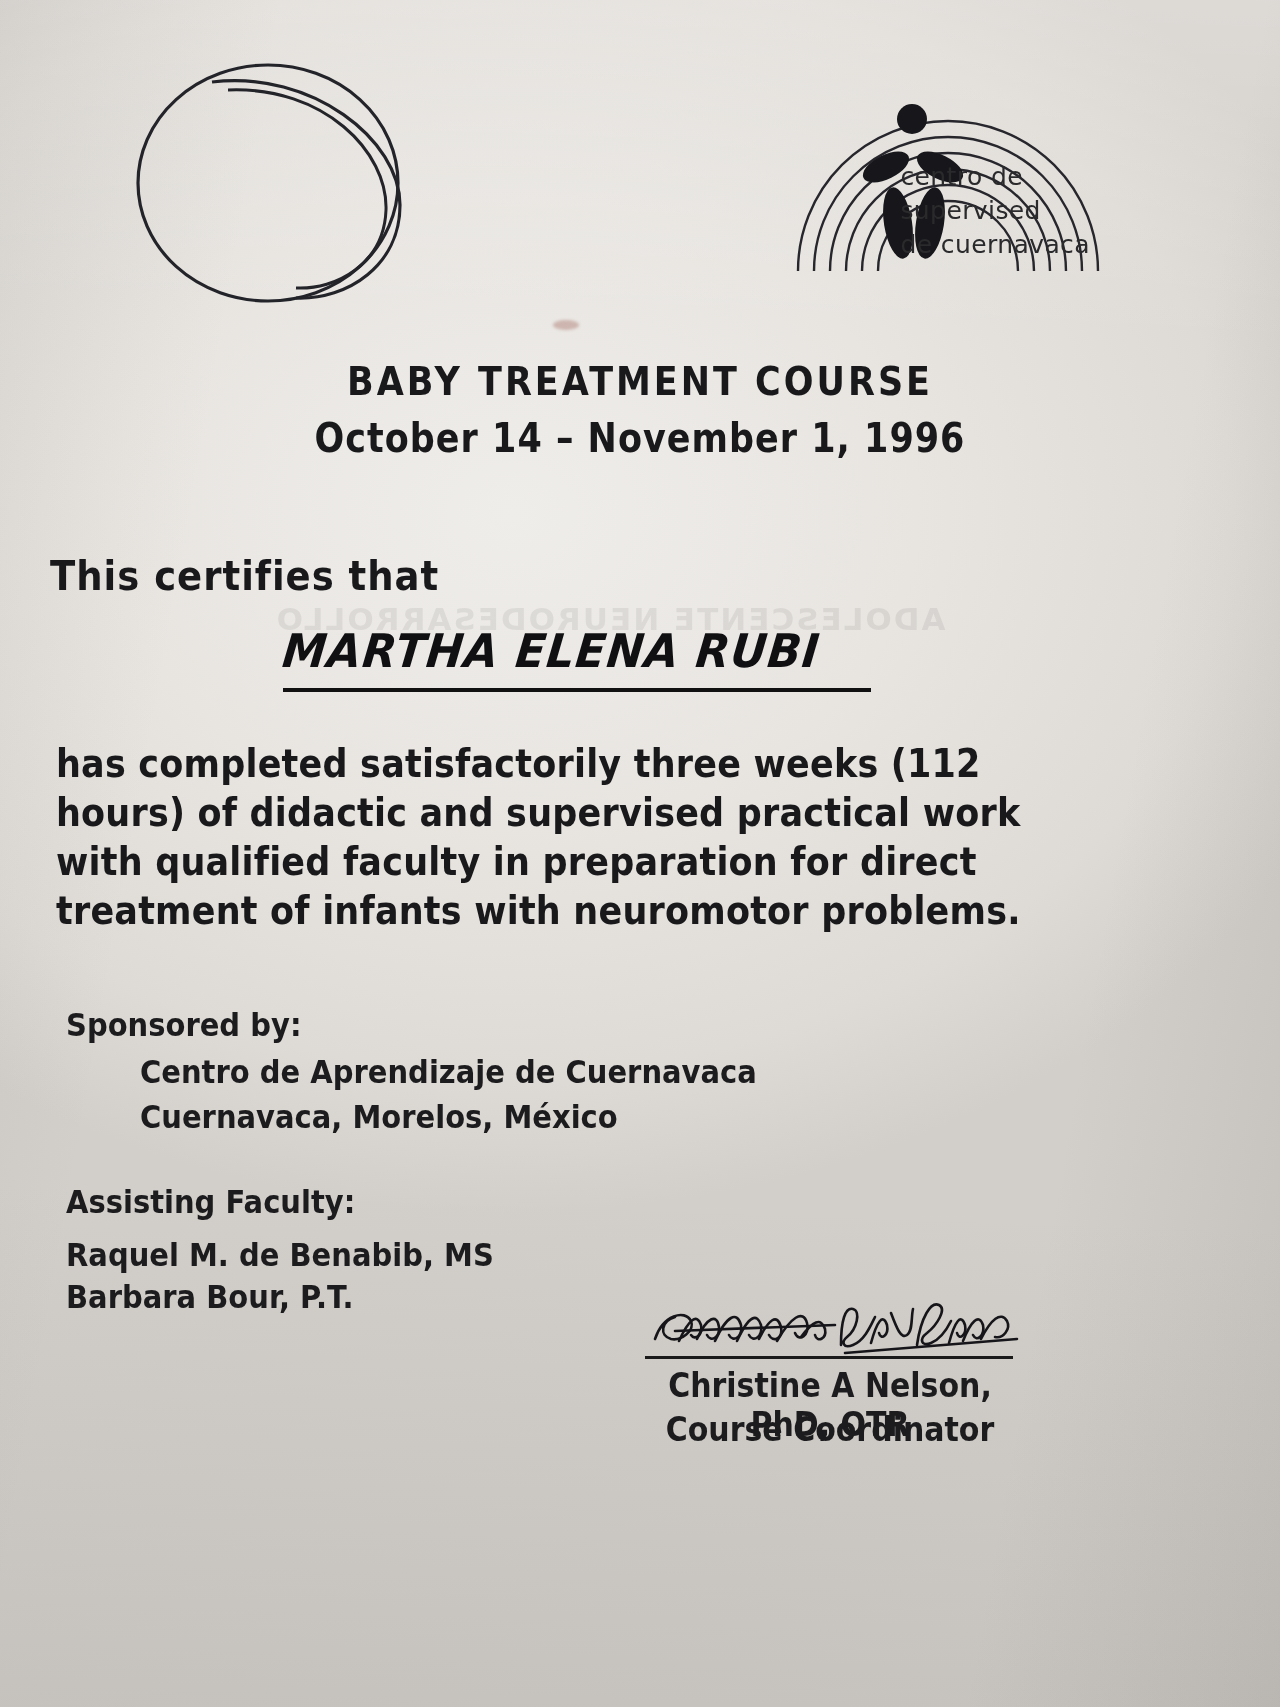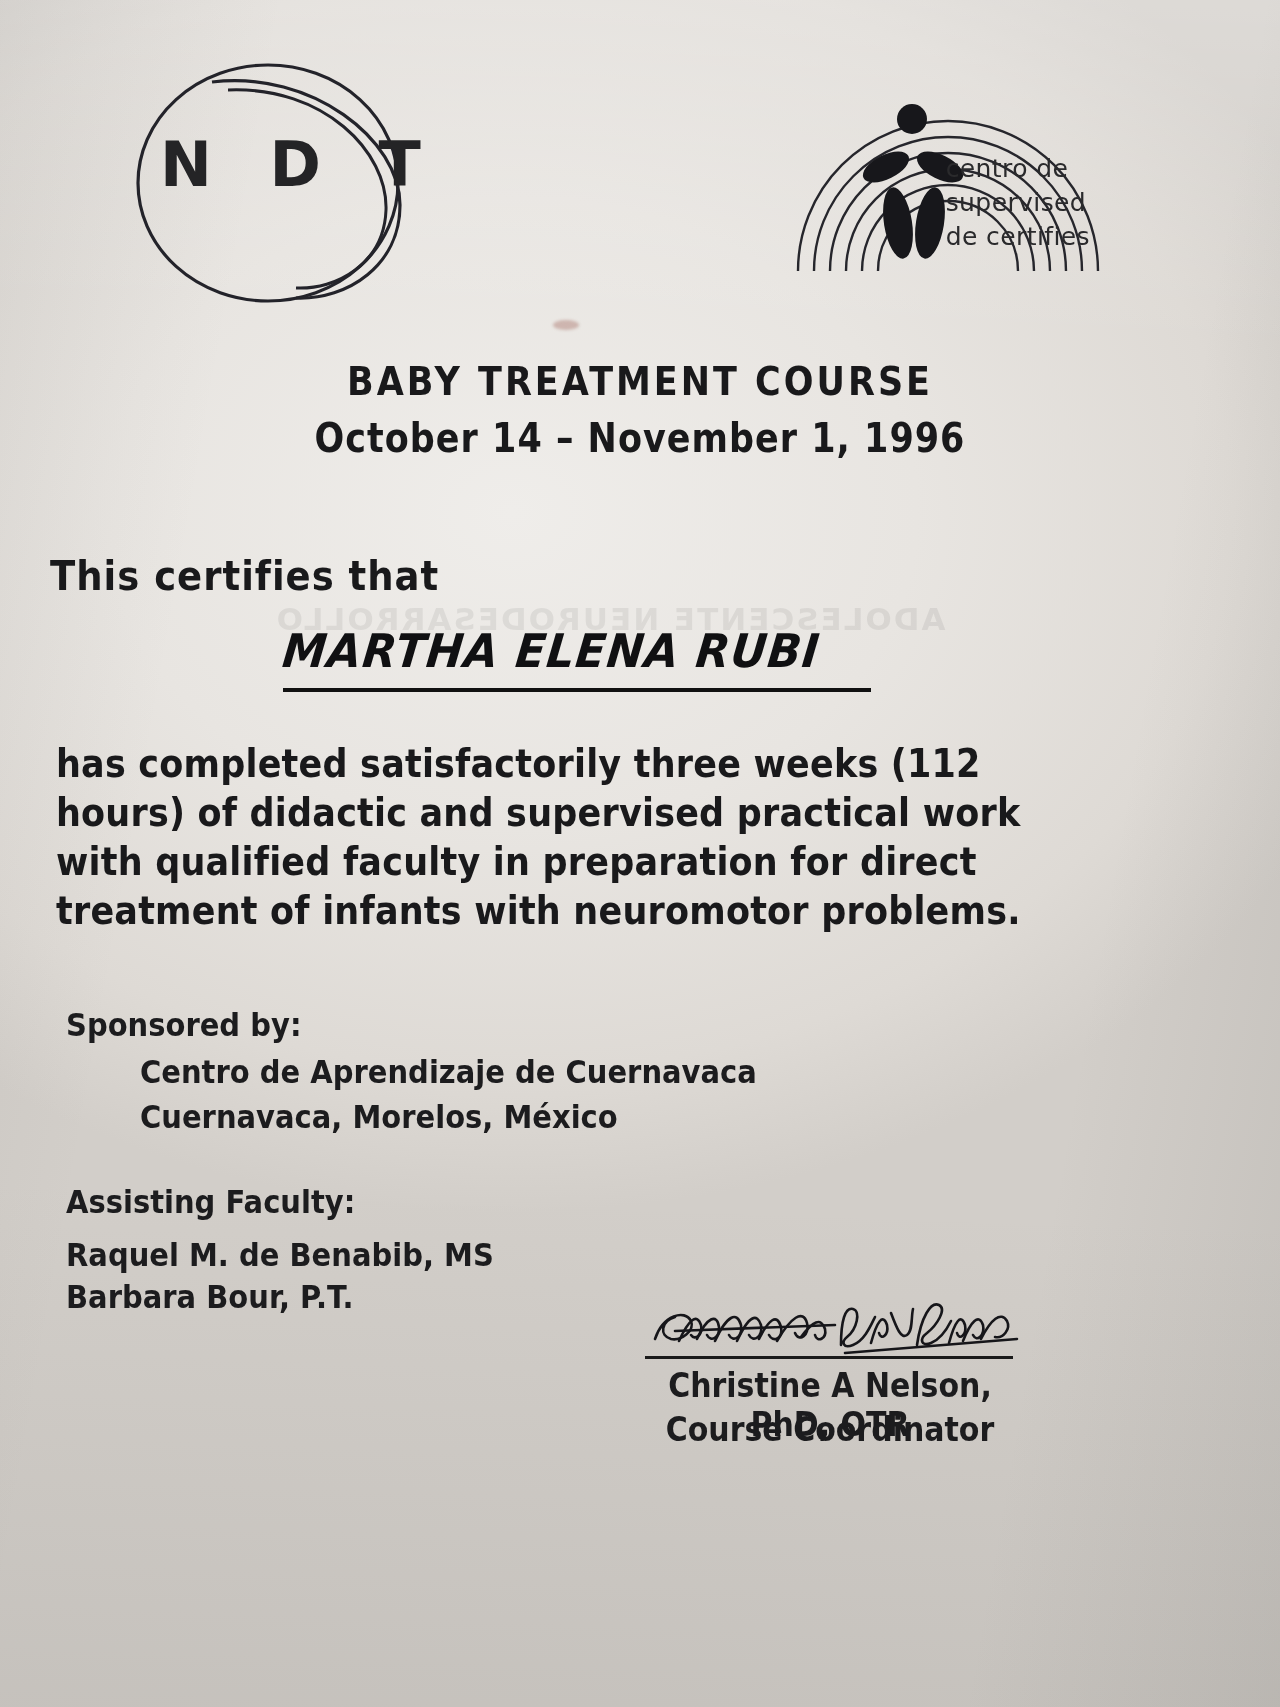--- a/index.html
+++ b/index.html
@@ -78,21 +78,21 @@
   #centro-logo {
     position: absolute;
     right: 150px;
     top: 75px;
     width: 340px;
     height: 200px;
   }
   #centro-logo-text {
     position: absolute;
     right: 190px;
-    top: 152px;
+    top: 160px;
     text-align: left;
     font-family: "DejaVu Sans", sans-serif;
     font-size: 25px;
     line-height: 1.36;
     color: #2a2a2c;
     letter-spacing: 0.4px;
   }
 
   
   #course-title {
@@ -291,21 +291,20 @@
 
   <div id="paper-speck"></div>
 
   <div id="ndt-logo">
     <svg width="360" height="250" viewBox="0 0 360 250" fill="none" xmlns="http://www.w3.org/2000/svg">
       <ellipse cx="168" cy="123" rx="130" ry="118" stroke="#23232a" stroke-width="3.2" fill="none"></ellipse>
       <path d="M112 22 C 212 10, 300 80, 300 145 C 300 205, 248 240, 196 238" stroke="#23232a" stroke-width="3.2" fill="none"></path>
       <path d="M128 30 C 224 26, 288 92, 286 150 C 284 204, 236 230, 196 228" stroke="#23232a" stroke-width="3" fill="none"></path>
     </svg>
   </div>
-  <div id="ndt-letters">N D T</div>
 
   <div id="centro-logo">
     <svg width="340" height="200" viewBox="0 0 340 200" fill="none" xmlns="http://www.w3.org/2000/svg">
       <g stroke="#26262c" fill="none" stroke-width="2.4">
         <path d="M8 196 A 150 150 0 0 1 158 46 A 150 150 0 0 1 308 196"></path>
         <path d="M24 196 A 134 134 0 0 1 158 62 A 134 134 0 0 1 292 196"></path>
         <path d="M40 196 A 118 118 0 0 1 158 78 A 118 118 0 0 1 276 196"></path>
         <path d="M56 196 A 102 102 0 0 1 158 94 A 102 102 0 0 1 260 196"></path>
         <path d="M72 196 A 86 86 0 0 1 158 110 A 86 86 0 0 1 244 196"></path>
         <path d="M88 196 A 70 70 0 0 1 158 126 A 70 70 0 0 1 228 196"></path>
@@ -315,21 +314,21 @@
         <ellipse cx="96" cy="92" rx="25" ry="12" transform="rotate(-26 96 92)"></ellipse>
         <ellipse cx="150" cy="92" rx="25" ry="12" transform="rotate(26 150 92)"></ellipse>
         <ellipse cx="108" cy="148" rx="14" ry="36" transform="rotate(-9 108 148)"></ellipse>
         <ellipse cx="140" cy="148" rx="14" ry="36" transform="rotate(9 140 148)"></ellipse>
       </g>
     </svg>
   </div>
   <div id="centro-logo-text">
     <div>centro de</div>
     <div>supervised</div>
-    <div>de certifies</div>
+    <div>de cuernavaca</div>
   </div>
 
   <div id="course-title" class="ink">BABY  TREATMENT  COURSE</div>
   <div id="course-dates" class="ink">October 14 – November 1, 1996</div>
 
   <div id="certifies-line">This certifies that</div>
 
   <div id="recipient-name">MARTHA ELENA RUBI</div>
   <div id="recipient-underline"></div>
 

